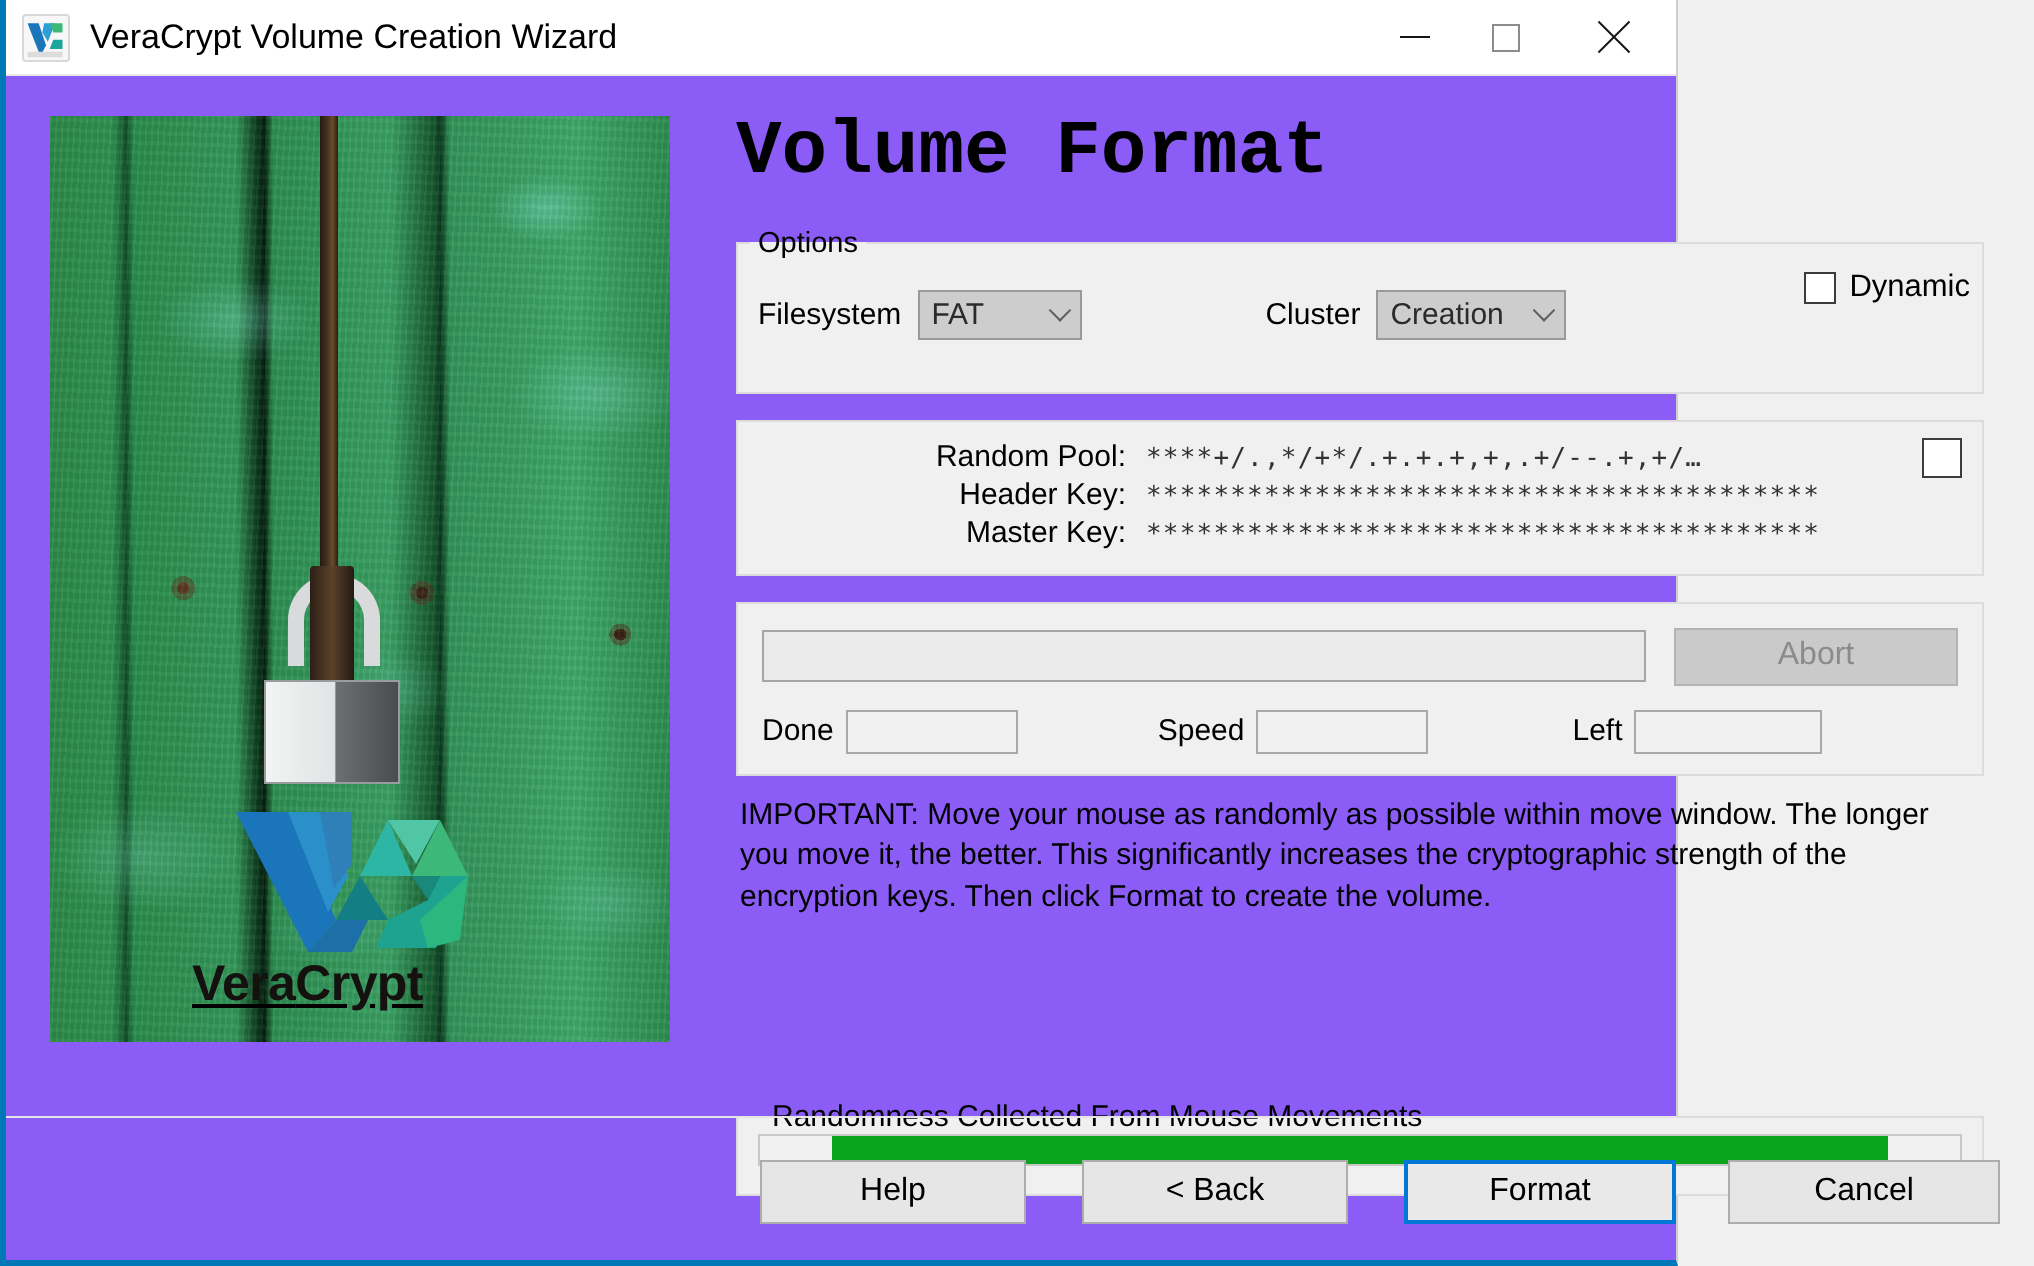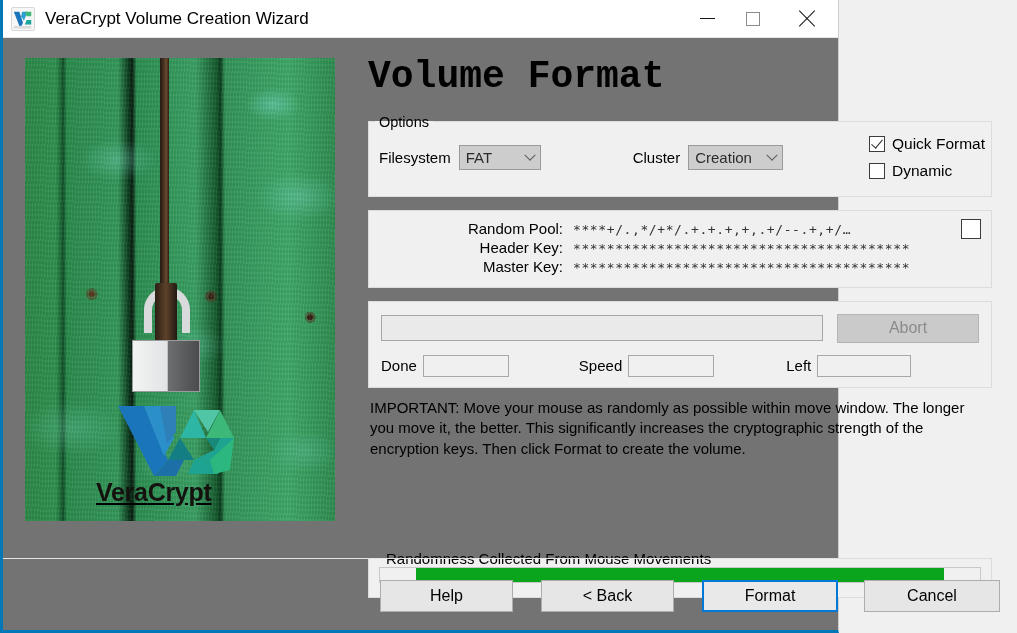--- a/index.html
+++ b/index.html
@@ -10,21 +10,21 @@
     width: 1017px;
     height: 633px;
     background: #f0f0f0;
     font-family: "Liberation Sans", sans-serif;
     overflow: hidden;
   }
   .window {
     position: relative;
     width: 839px;
     height: 633px;
-    background: #737373;
+    background: #8b5cf6;
     box-sizing: border-box;
     border-left: 3px solid #14532d;
     border-bottom: 3px solid #0078b7;
     border-right: 1px solid #cfcfcf;
   }
   
   .titlebar {
     position: relative;
     height: 37px;
     background: #ffffff;
@@ -549,24 +549,20 @@
           <span class="field-label" style="margin-left:92px;">Cluster</span>
           <div class="combo cl">
             <span class="val">Creation</span>
             <span class="caret">
                 <i></i>
               </span>
           </div>
 
           <div class="checks">
             <div class="check-row">
-              <span class="cbox checked"></span>
-              <span class="check-label">Quick Format</span>
-            </div>
-            <div class="check-row">
               <span class="cbox"></span>
               <span class="check-label">Dynamic</span>
             </div>
           </div>
         </div>
       </fieldset>
 
       <div class="keys-group">
         <div class="key-line">
           <span class="key-name">Random Pool:</span>

